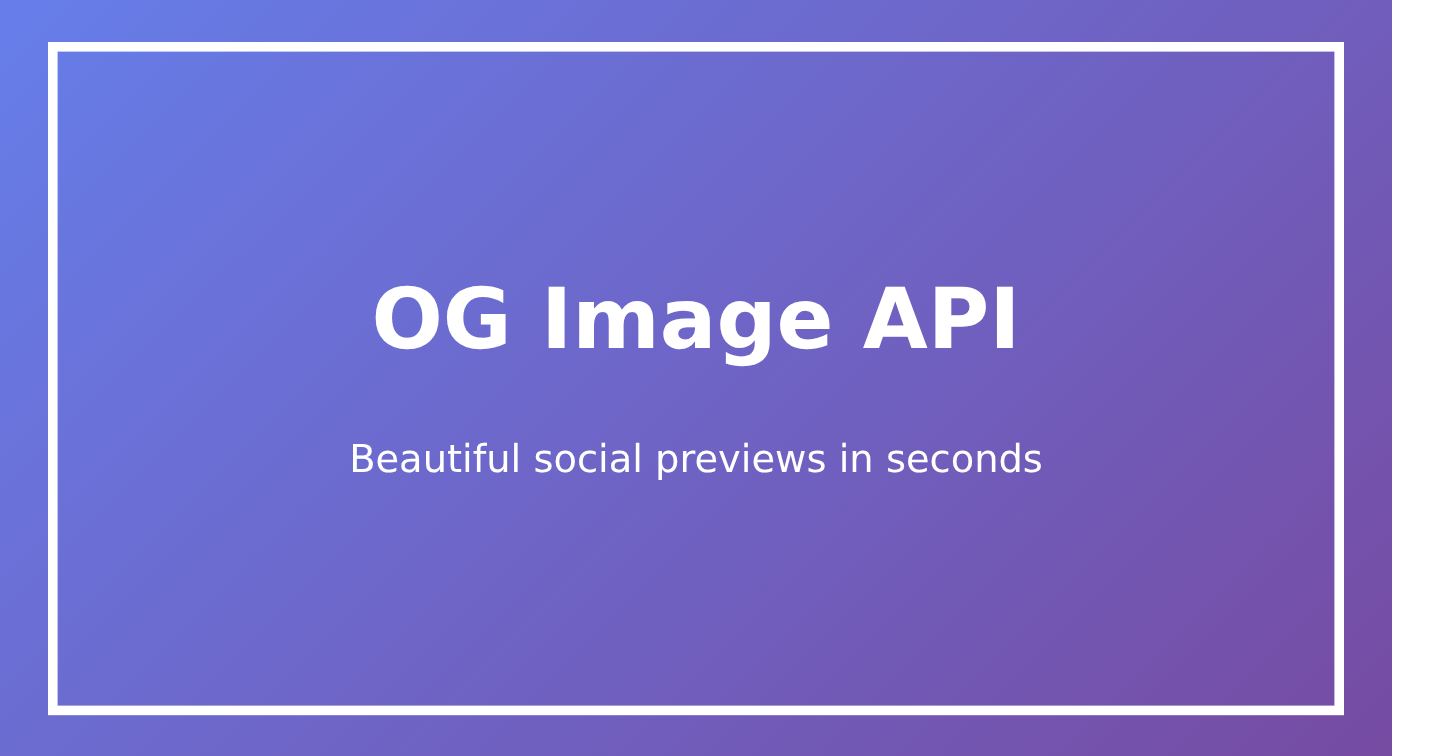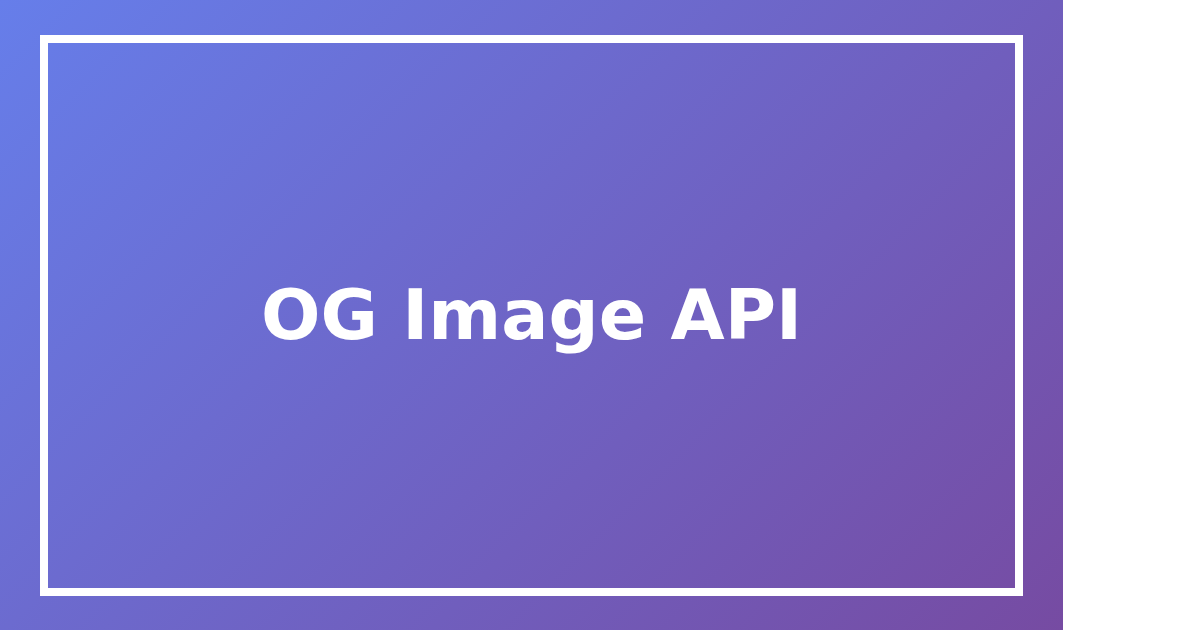--- a/index.html
+++ b/index.html
@@ -8,21 +8,21 @@
   }
   body {
     width: 1200px;
     height: 630px;
     overflow: hidden;
     font-family: "DejaVu Sans", "Liberation Sans", sans-serif;
   }
 
   .og-card {
     position: relative;
-    width: 1063px;
+    width: 1160px;
     height: 630px;
     box-sizing: border-box;
     display: flex;
     align-items: center;
     justify-content: center;
     background-image: linear-gradient(135deg, #667eea 0%, #764ba2 100%);
     background-color: #6e64be;
   }
 
   .frame {
@@ -69,15 +69,16 @@
 </style>
 </head>
 <body>
 
 <div class="og-card">
 
   <div class="frame"></div>
 
   <div class="content">
     <h1 class="og-title">OG Image API</h1>
+    <p class="og-subtitle">Beautiful social previews in seconds</p>
   </div>
 
 </div>
 
 </body></html>

